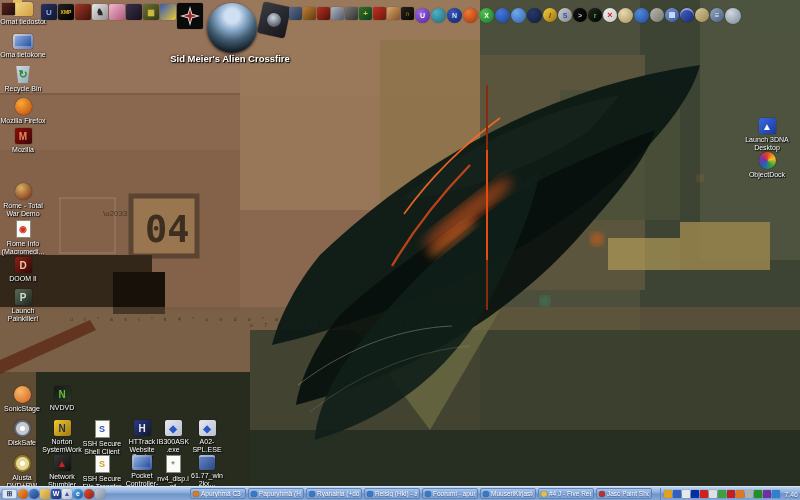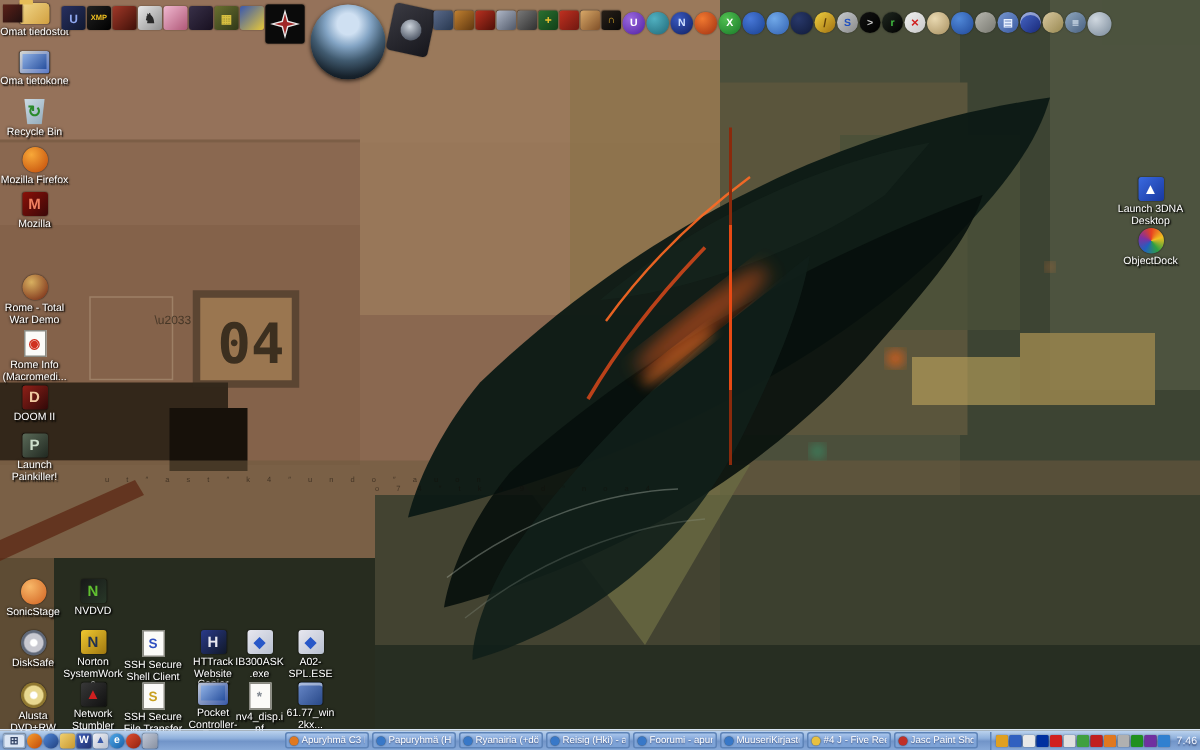--- a/index.html
+++ b/index.html
@@ -206,20 +206,21 @@
       <div class="dk round" style="width: 14px; height: 14px; background-image: linear-gradient(135deg, rgb(120, 152, 208), rgb(56, 88, 160));">
         <span style="color: rgb(232, 240, 255); font-size: 7px;">▤</span>
       </div>
       <div class="dk round" style="width: 14px; height: 14px; box-shadow: rgba(255, 255, 255, 0.45) 0px 2px 0px inset, rgb(0, 0, 0) 0px 0px 1px; background-image: linear-gradient(135deg, rgb(72, 104, 200), rgb(24, 40, 120));"></div>
       <div class="dk round" style="width: 14px; height: 14px; background-image: linear-gradient(135deg, rgb(216, 200, 160), rgb(152, 136, 80));"></div>
       <div class="dk round" style="width: 14px; height: 14px; background-image: linear-gradient(135deg, rgb(144, 168, 192), rgb(72, 96, 128));">
         <span style="color: rgb(232, 242, 252); font-size: 8px;">≡</span>
       </div>
       <div class="dk round" style="width: 16px; height: 16px; border-radius: 50%; background-image: radial-gradient(circle at 35% 30%, rgb(208, 216, 224), rgb(120, 136, 152));"></div>
     </div>
+  <div id="dock-label">Sid Meier's Alien Crossfire</div>
 
   <div id="left-icons">
       <div class="desk-icon" style="left: 0px; top: 2px; width: 46px;">
         <div class="di-img k-folder" style="background-image: linear-gradient(135deg, rgb(242, 217, 140), rgb(210, 160, 64));"></div>
         <div class="di-label">Omat tiedostot</div>
       </div>
       <div class="desk-icon" style="left: 0px; top: 34px; width: 46px;">
         <div class="di-img k-monitor" style="background-image: linear-gradient(135deg, rgb(216, 216, 208), rgb(88, 120, 200));"></div>
         <div class="di-label">Oma tietokone</div>
       </div>

